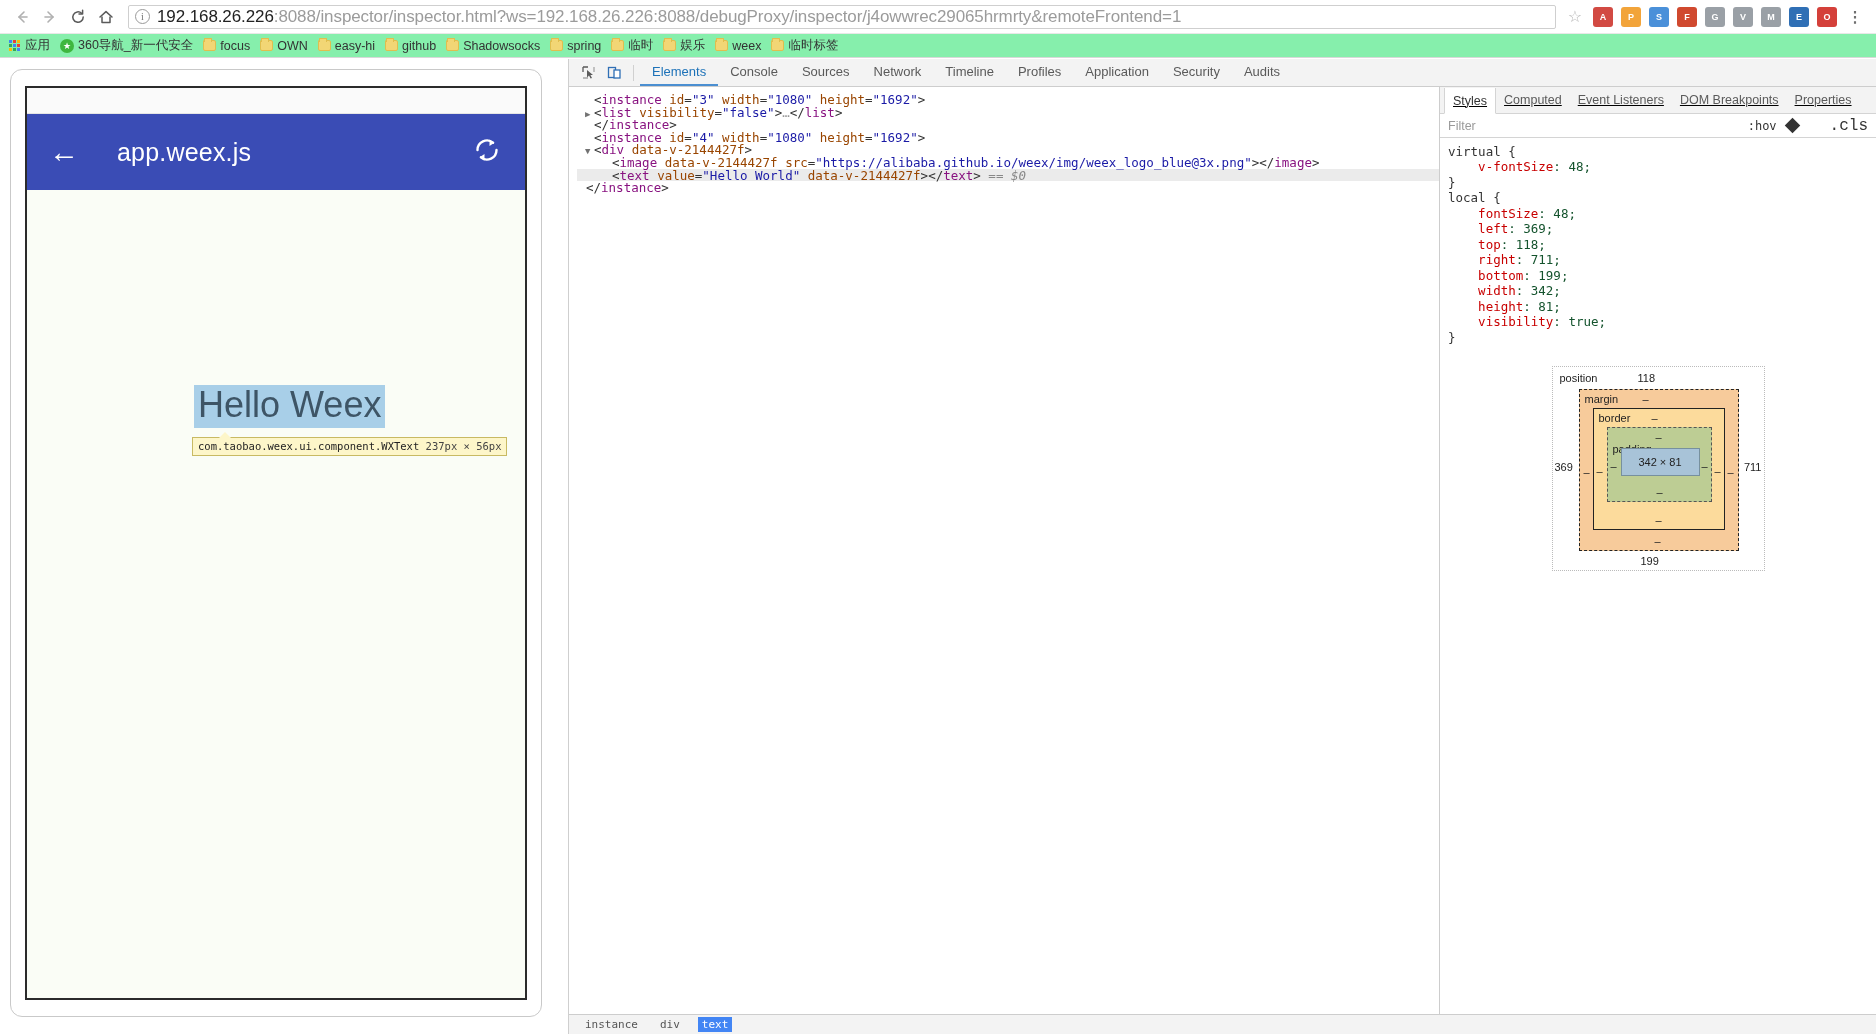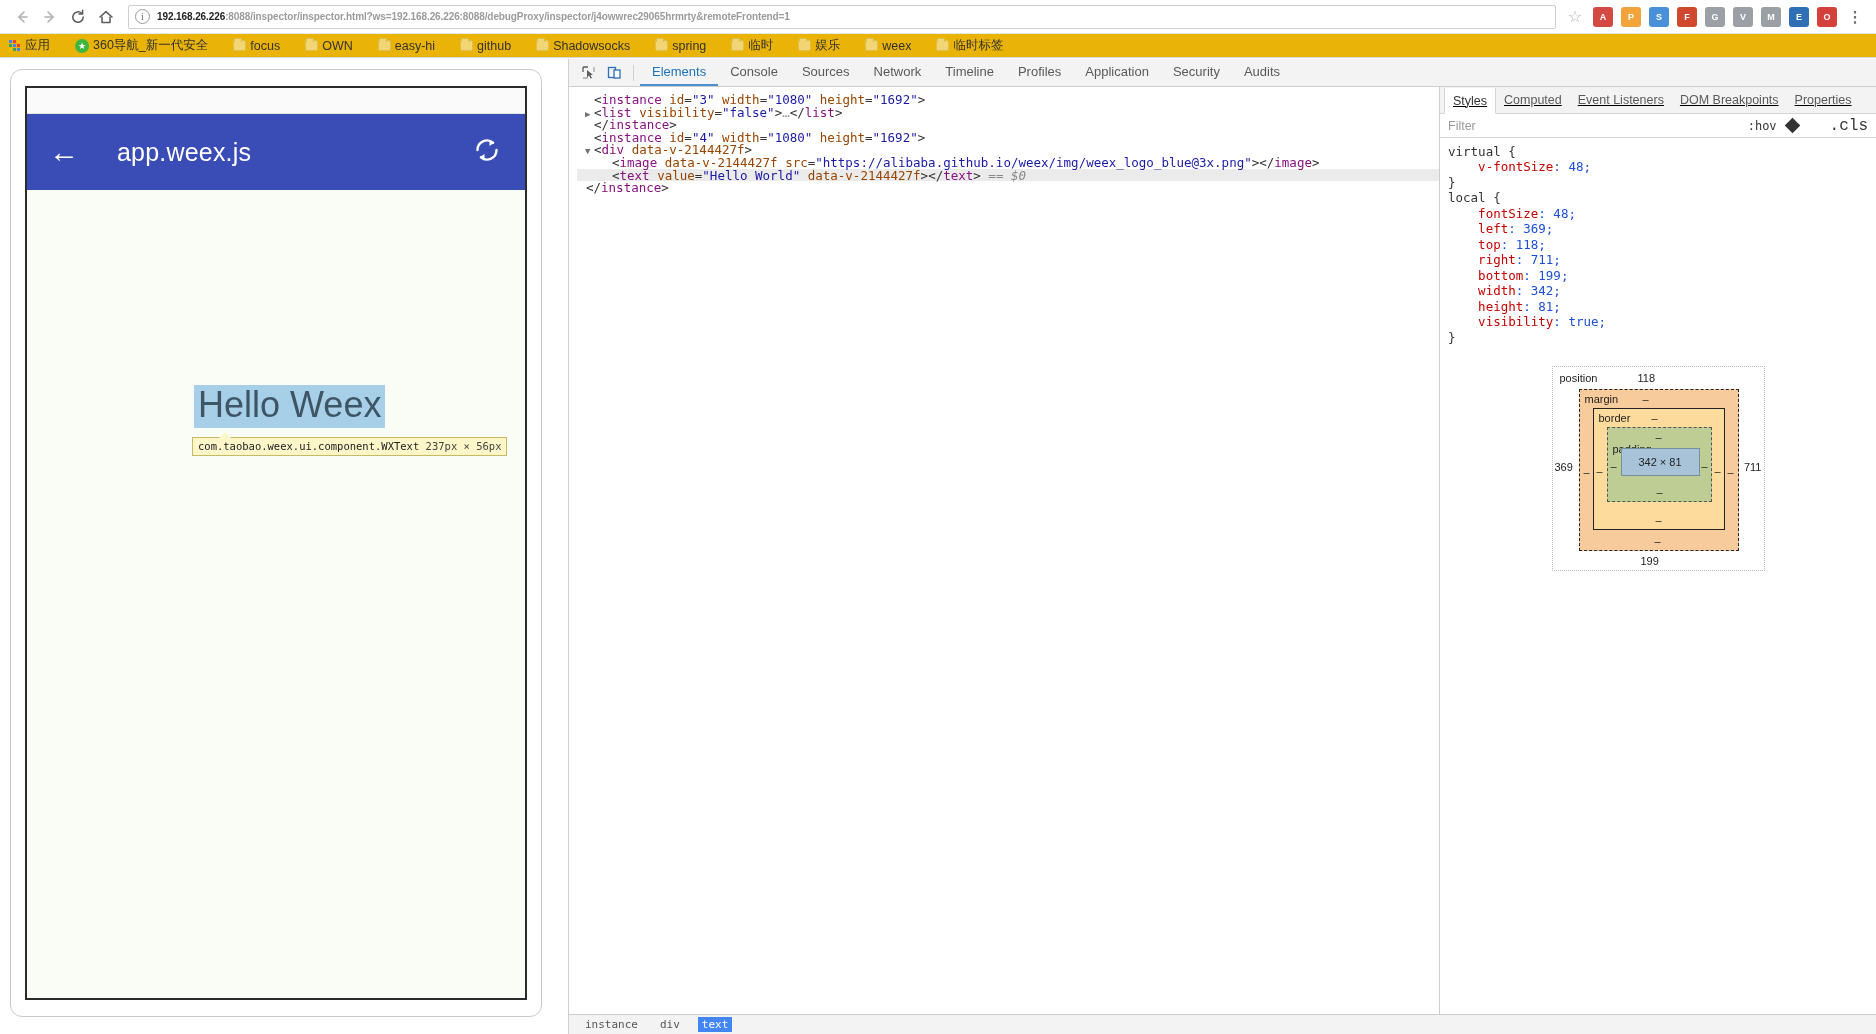--- a/index.html
+++ b/index.html
@@ -52,51 +52,49 @@
     border-radius: 50%;
     color: #6f6f6f;
     font-size: 10px;
     line-height: 13px;
     text-align: center;
     font-family: "Liberation Serif", serif;
     flex: 0 0 auto;
     margin-right: 7px;
   }
   .url-text {
-    font-size: 10px;
+    font-size: 17px;
     color: #9b9b9b;
     white-space: nowrap;
     letter-spacing: -0.1px;
-    font-weight: bold;
   }
   .url-text .host { color: #222222; }
 
   .omni-right { display: flex; align-items: center; gap: 2px; flex: 0 0 auto; }
   .star { color: #b5b5b5; font-size: 16px; padding: 0 6px; }
 
   .ext-icon {
     width: 20px; height: 20px;
     margin: 0 3px;
     border-radius: 3px;
     display: inline-flex; align-items: center; justify-content: center;
     font-size: 9px; color: #fff; font-weight: bold;
     flex: 0 0 auto;
   }
 
   .bookmarks-bar {
     height: 24px;
     display: flex;
     align-items: center;
     padding: 0 6px;
-    background: #eab308;
+    background: #86efac;
     border-bottom: 1px solid #d8d8d8;
     font-size: 12.5px;
     color: #333;
     overflow: hidden;
-    gap: 15px;
   }
   .bm {
     display: flex; align-items: center;
     padding: 1px 7px 1px 3px;
     white-space: nowrap;
     flex: 0 0 auto;
   }
   .bm-label { margin-left: 4px; }
   .apps-grid {
     width: 12px; height: 12px;
@@ -339,21 +337,21 @@
   .css-block {
     font-family: "DejaVu Sans Mono", monospace;
     font-size: 12.5px;
     line-height: 1.0;
     color: #333;
     padding: 6px 0 4px 0;
     flex: 0 0 auto;
   }
   .css-line { padding: 1.5px 0 1.5px 8px; white-space: pre; }
   .prop { color: #c80000; }
-  .pval { color: #1d4ed8; }
+  .pval { color: #14532d; }
 
   
   .boxmodel-wrap {
     padding: 16px 0 0 0;
     display: flex;
     justify-content: center;
     flex: 0 0 auto;
   }
   .bm-outer {
     width: 213px; height: 205px;

